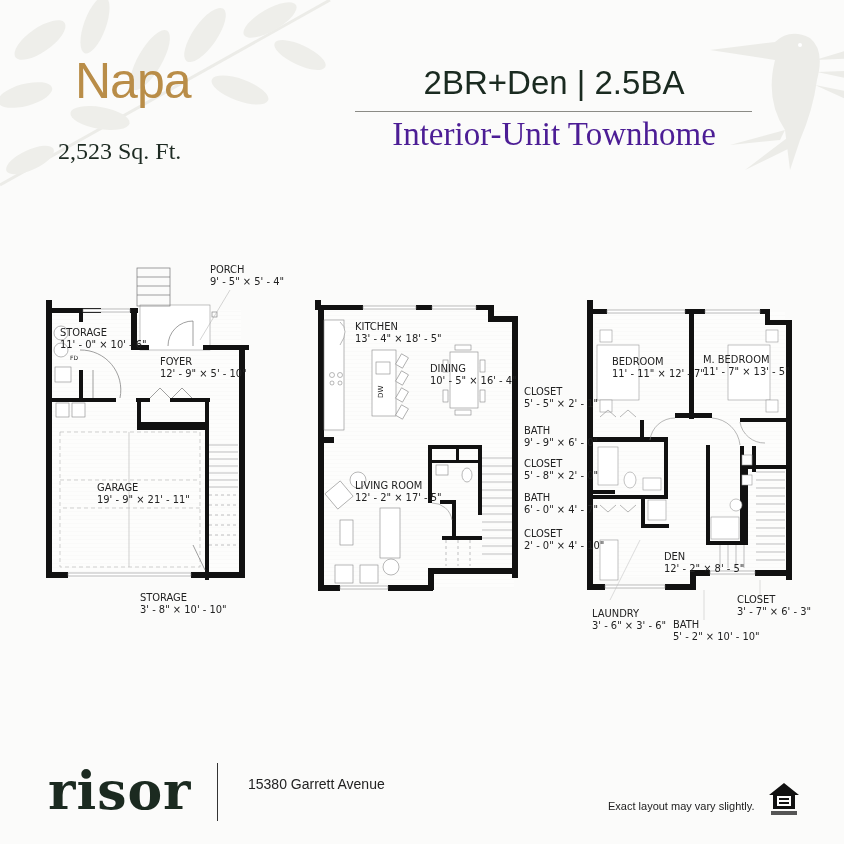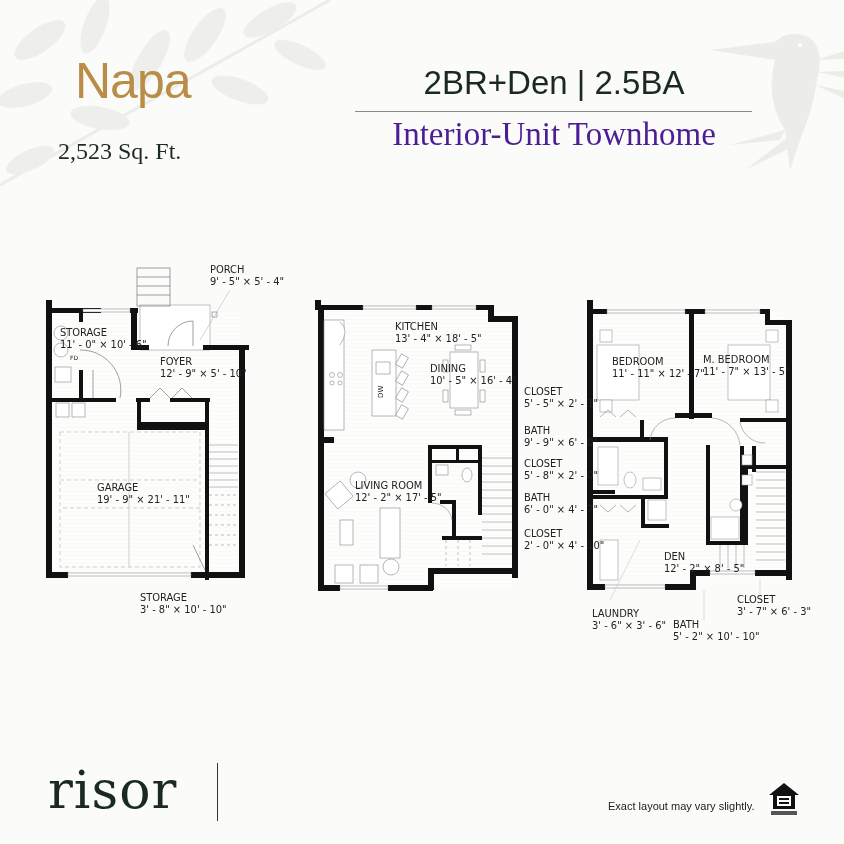--- a/index.html
+++ b/index.html
@@ -7,21 +7,21 @@
   .deco { position:absolute; }
   .title { position:absolute; left:75px; top:52px; font-family:Liberation Sans, sans-serif; font-size:50px; color:#b98d48; letter-spacing:-1px; }
   .sqft { position:absolute; left:58px; top:138px; font-family:"Liberation Serif", serif; font-size:24px; color:#1d2a22; }
   .spec1 { position:absolute; left:356px; width:396px; top:64px; text-align:center; font-family:Liberation Sans, sans-serif; font-size:33px; color:#1a2a20; }
   .specline { position:absolute; left:355px; top:111px; width:397px; height:1px; background:#8b8b86; }
   .spec2 { position:absolute; left:356px; width:396px; top:116px; text-align:center; font-family:"Liberation Serif", serif; font-size:33px; color:#4c1d95; }
   .plan { position:absolute; left:0; top:0; }
   .lbl { position:absolute; font-family:"DejaVu Sans Condensed","DejaVu Sans", sans-serif; font-size:11px; color:#222; white-space:nowrap; line-height:12px; }
   .lbl .nm { display:block; }
   .lbl .dim { display:block; }
-  .logo { position:absolute; left:48px; top:760px; font-family:"DejaVu Serif", serif; font-size:52px; font-weight:normal; color:#1b2a20; letter-spacing:1px; }
+  .logo { position:absolute; left:48px; top:760px; font-family:"DejaVu Serif", serif; font-size:52px; font-weight:bold; color:#1b2a20; letter-spacing:1px; }
   .vdiv { position:absolute; left:217px; top:763px; width:1px; height:58px; background:#333; }
   .addr { position:absolute; left:248px; top:772px; font-size:14px; color:#222; line-height:24px; }
   .disc { position:absolute; left:608px; top:800px; font-size:11px; color:#222; }
   .eho { position:absolute; left:767px; top:781px; }
 </style>
 </head>
 <body>
 
 <svg class="deco" width="844" height="200" viewBox="0 0 844 200" style="left:0;top:0">
   <g fill="#eeeeea" stroke="none">
@@ -305,21 +305,21 @@
 </div>
 <div class="lbl" style="left:90px;top:482px;width:80px;margin-left:7px;">
   <span class="nm">GARAGE</span>
     <span class="dim">19' - 9" × 21' - 11"</span>
 </div>
 <div class="lbl" style="left:140px;top:592px;width:70px;">
   <span class="nm">STORAGE</span>
     <span class="dim">3' - 8" × 10' - 10"</span>
 </div>
 
-<div class="lbl" style="left:355px;top:321px;width:70px;margin-left:40px;">
+<div class="lbl" style="left:355px;top:321px;width:70px;">
   <span class="nm">KITCHEN</span>
     <span class="dim">13' - 4" × 18' - 5"</span>
 </div>
 <div class="lbl" style="left:430px;top:363px;width:75px;">
   <span class="nm">DINING</span>
     <span class="dim">10' - 5" × 16' - 4"</span>
 </div>
 <div class="lbl" style="left:355px;top:480px;width:70px;">
   <span class="nm">LIVING ROOM</span>
     <span class="dim">12' - 2" × 17' - 5"</span>
@@ -366,20 +366,21 @@
     <span class="dim">5' - 2" × 10' - 10"</span>
 </div>
 <div class="lbl" style="left:737px;top:594px;width:64px;">
   <span class="nm">CLOSET</span>
     <span class="dim">3' - 7" × 6' - 3"</span>
 </div>
 
 <div class="logo">risor</div>
 <div class="vdiv"></div>
 <div class="addr">
+  <div>15380 Garrett Avenue</div>
 </div>
 <div class="disc">Exact layout may vary slightly.</div>
 <svg class="eho" width="34" height="36" viewBox="0 0 34 36">
   <path d="M17 2 L2 14 L6 14 L6 28 L28 28 L28 14 L32 14 Z" fill="#111"></path>
   <rect x="10" y="15" width="14" height="10" fill="#fff"></rect>
   <rect x="12" y="17" width="10" height="2" fill="#111"></rect>
   <rect x="12" y="21" width="10" height="2" fill="#111"></rect>
   <rect x="4" y="30" width="26" height="4" fill="#555"></rect>
 </svg>
 

